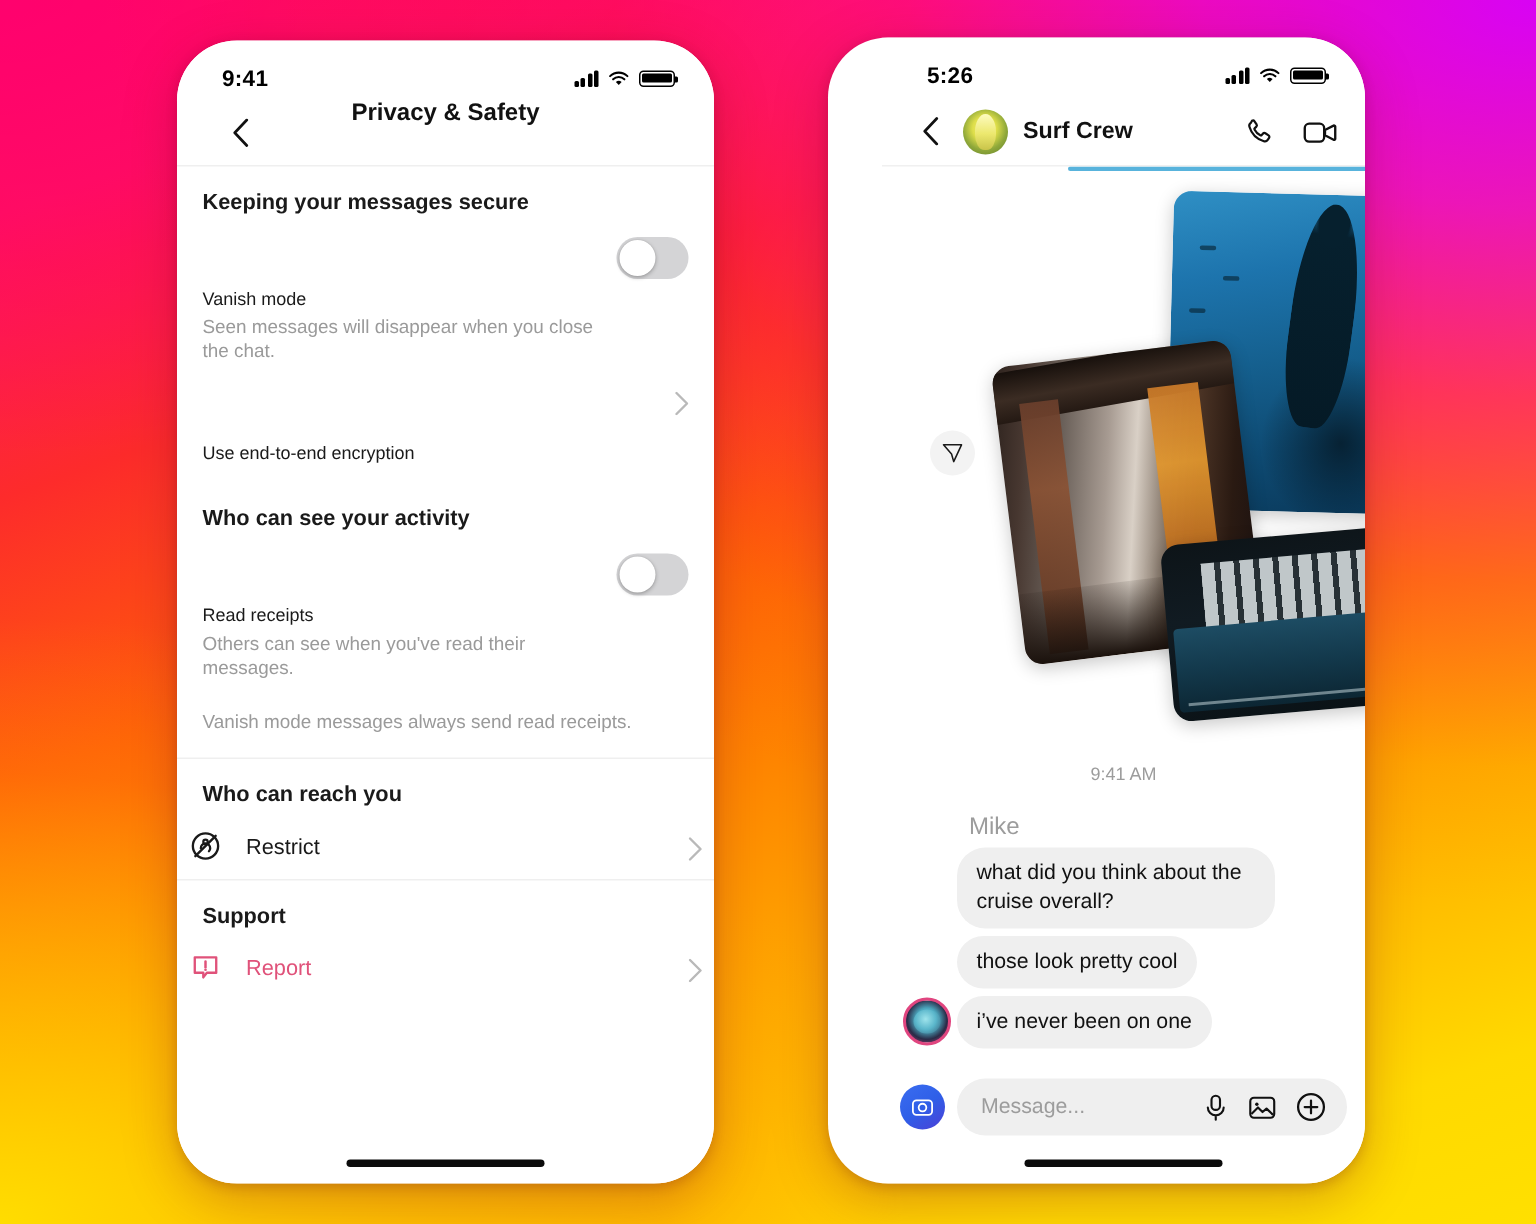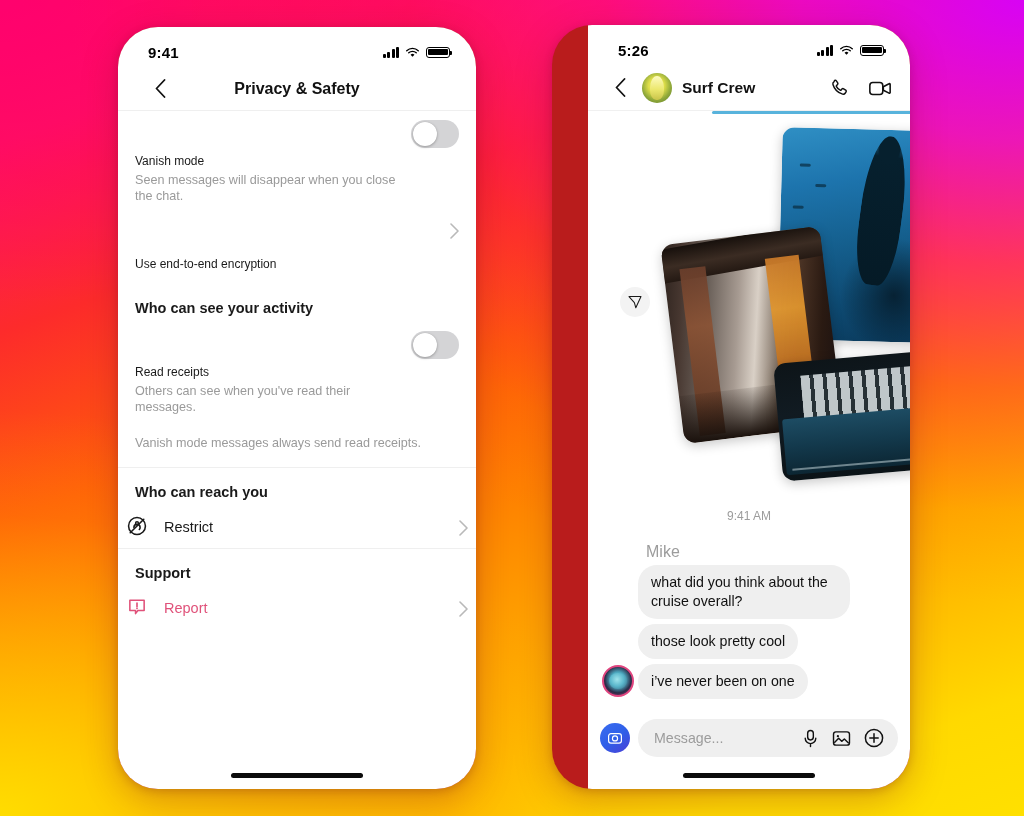--- a/index.html
+++ b/index.html
@@ -30,21 +30,21 @@
     background:
       radial-gradient(120% 95% at 100% 0%, rgba(214,0,255,0.95) 0%, rgba(230,0,240,0.75) 18%, rgba(255,0,160,0.55) 34%, rgba(255,0,90,0.28) 50%, rgba(255,60,0,0.05) 66%, rgba(255,120,0,0) 78%),
       radial-gradient(95% 80% at 0% 100%, rgba(255,224,0,0.95) 0%, rgba(255,200,0,0.6) 26%, rgba(255,150,0,0.25) 46%, rgba(255,120,0,0) 62%),
       radial-gradient(85% 60% at 0% 0%, rgba(255,0,110,0.85) 0%, rgba(255,0,90,0.35) 36%, rgba(255,40,40,0) 62%);
     mix-blend-mode: normal;
   }
 
   
   .phone {
     position: absolute;
-    background: #b91c1c;
+    background: #ffffff;
     border-radius: 40px;
     overflow: hidden;
     box-shadow: 0 10px 36px rgba(120,0,40,0.28), 0 2px 8px rgba(80,0,30,0.18);
   }
   #phone-left  { left: 118px; top: 27px; width: 358px; height: 762px; }
   #phone-right { left: 552px; top: 25px; width: 358px; height: 764px; padding-left: 36px; }
 
   .screen { position: relative; width: 100%; height: 100%; background: #fff; }
 
   
@@ -66,21 +66,21 @@
     position: relative; padding: 1.2px;
   }
   .battery:after {
     content: ""; position: absolute; right: -3.4px; top: 3px;
     width: 2px; height: 4px; background: #000; border-radius: 0 1px 1px 0;
   }
   .battery b { display: block; height: 100%; width: 100%; background: #000; border-radius: 1px; }
 
   
   .navbar {
-    height: 44px; display: flex; align-items: center;
+    height: 44px; display: flex; 
     padding: 0 28px; border-bottom: 1px solid #efefef; position: relative;
   }
   .nav-back { width: 28px; display: flex; align-items: center; justify-content: center; cursor: pointer; }
   .nav-title {
     position: absolute; left: 0; right: 0; text-align: center;
     font-size: 16px; font-weight: 700; color: #111; pointer-events: none;
   }
 
   
   .settings { padding: 0; }
@@ -317,20 +317,21 @@
       <div class="nav-back">
         <svg width="11" height="19" viewBox="0 0 11 19">
             <path d="M9.5 1 1.5 9.5l8 8.5" stroke="#111" stroke-width="1.8" fill="none" stroke-linecap="round" stroke-linejoin="round"></path>
           </svg>
       </div>
       <div class="nav-title">Privacy &amp; Safety</div>
     </div>
 
     <div class="settings">
 
+      <div class="section-title">Keeping your messages secure</div>
 
       <div class="row">
         <div class="row-text">
           <div class="row-label">Vanish mode</div>
           <div class="row-sub">Seen messages will disappear when you close the chat.</div>
         </div>
         <div class="toggle">
             <b></b>
           </div>
       </div>

